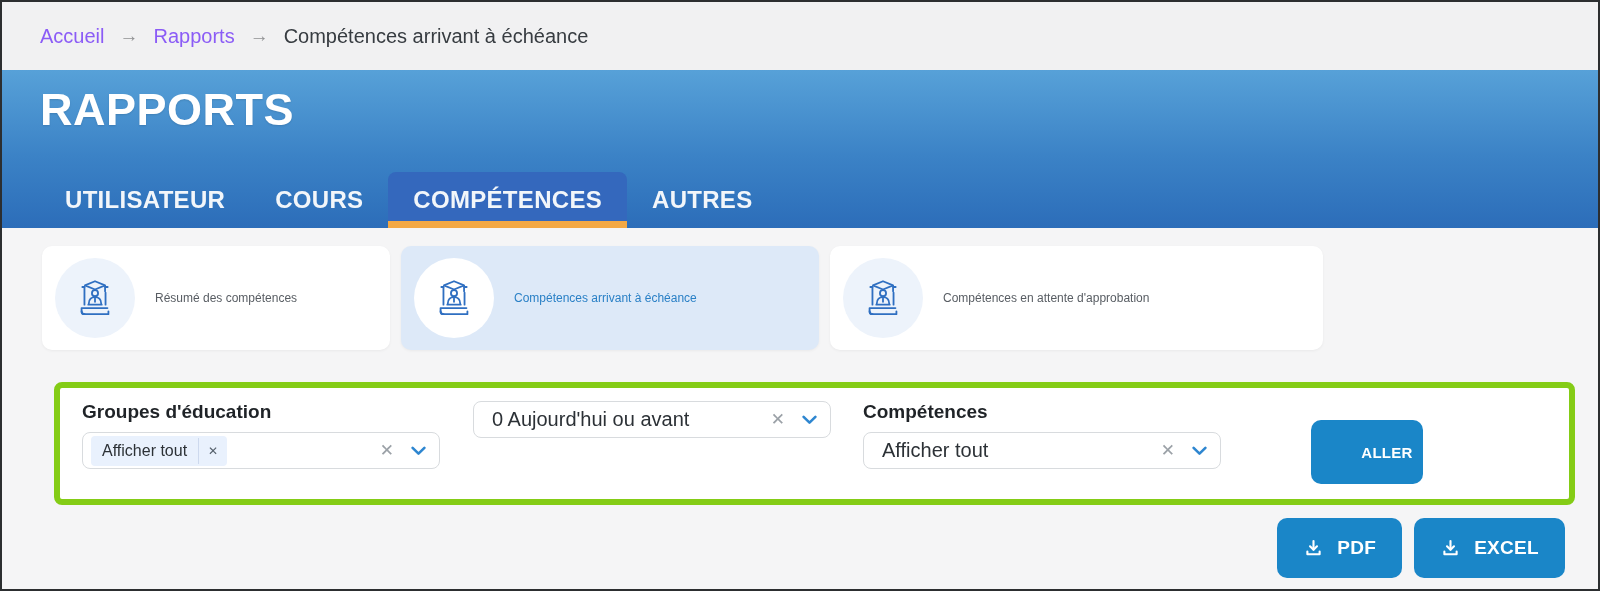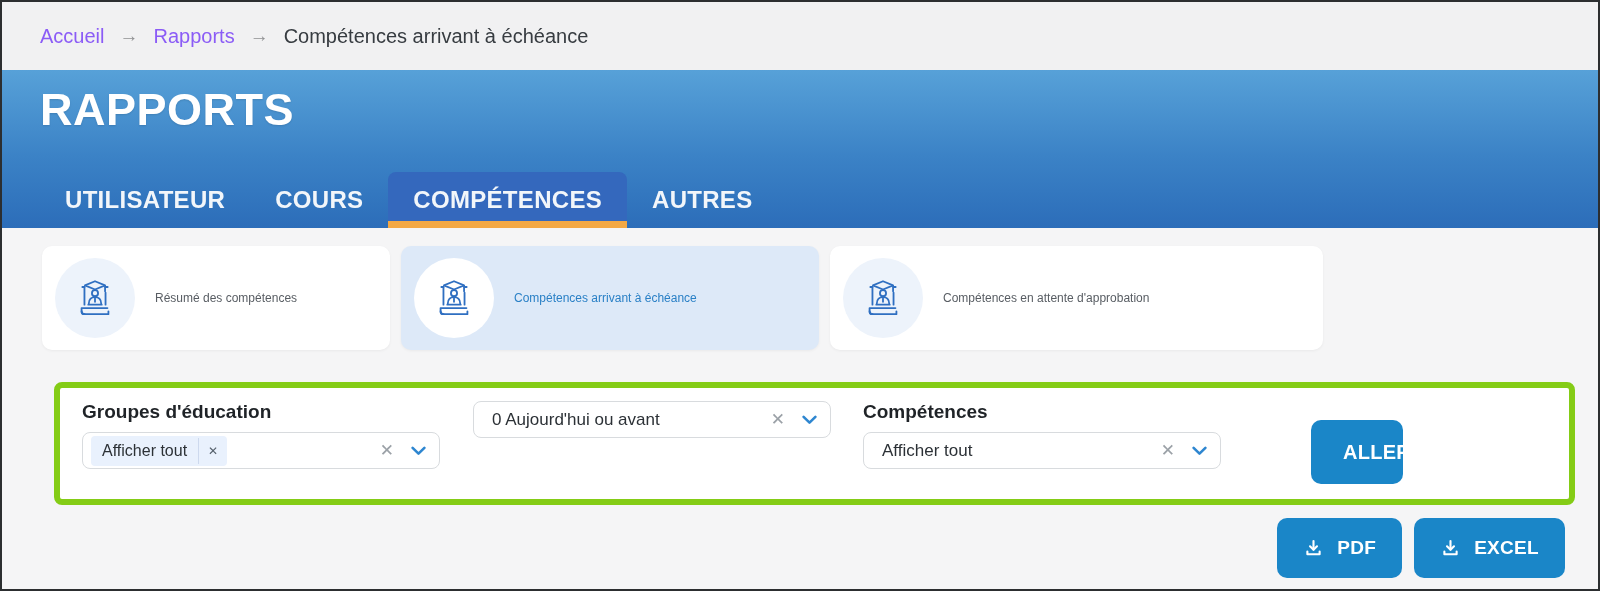--- a/index.html
+++ b/index.html
@@ -61,34 +61,34 @@
     position:absolute;left:40px;top:154px;width:1521px;height:123px;
     background:#ffffff;border:6px solid #84cc16;border-radius:8px;margin-left:12px;
   }
   .filter-group{position:absolute;top:13px;width:358px;}
   .fg-1{left:22px;}.fg-2{left:413px;}.fg-3{left:803px;}
   .filter-label{font-size:19px;font-weight:700;color:#1f2327;margin-bottom:9px;}
   .select-box{
     width:358px;height:37px;border:1px solid #d8dbde;border-radius:8px;background:#fff;
     display:flex;align-items:center;padding:0 13px 0 8px;cursor:pointer;
   }
-  .select-value{font-size:17px;color:#2c3136;padding-left:10px;white-space:nowrap;}
+  .select-value{font-size:20px;color:#2c3136;padding-left:10px;white-space:nowrap;}
   .tag{
     display:flex;align-items:center;background:#e9f1fd;border-radius:4px;
     font-size:16px;color:#2c3136;overflow:hidden;
   }
   .tag-text{padding:6px 11px;white-space:nowrap;}
   .tag-x{padding:6px 9px;border-left:1px solid #cdd9ee;font-size:12px;color:#55606c;cursor:pointer;}
   .select-icons{margin-left:auto;display:flex;align-items:center;gap:17px;}
   .clear-x{color:#9ba1a7;font-size:17px;cursor:pointer;}
   .chevron svg{width:15px;height:10px;stroke:#2e86d0;fill:none;stroke-width:2.4;
     stroke-linecap:round;stroke-linejoin:round;display:block;}
   .go-button{
-    position:absolute;left:1251px;top:32px;width:92px;height:64px;border-radius:10px;
-    background:#1a86c8;color:#fff;font-size:20px;font-weight:700;letter-spacing:.3px;
+    position:absolute;left:1251px;top:32px;width:112px;height:64px;border-radius:10px;
+    background:#1a86c8;color:#fff;font-size:15px;font-weight:700;letter-spacing:.3px;
     display:flex;align-items:center;justify-content:center;cursor:pointer;padding-left:40px;
   }
   
   .export-row{position:absolute;right:33px;top:290px;display:flex;gap:12px;}
   .export-btn{
     height:60px;border-radius:10px;background:#1a86c8;color:#fff;
     font-size:19px;font-weight:700;letter-spacing:.3px;
     display:flex;align-items:center;justify-content:center;gap:13px;padding:16px 26px;cursor:pointer;
   }
   .export-btn.pdf{min-width:113px;}

